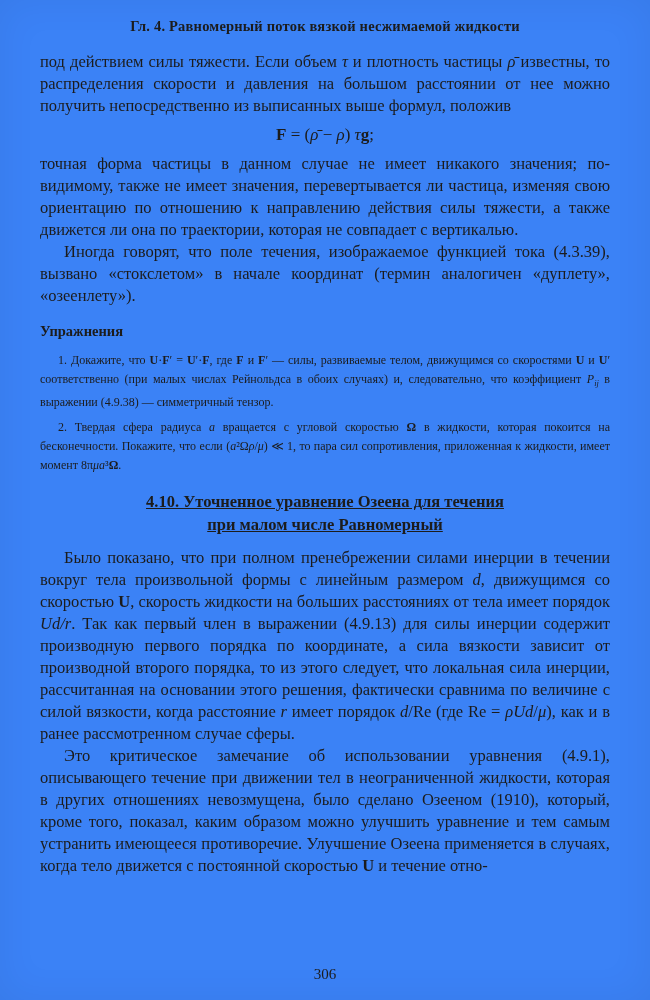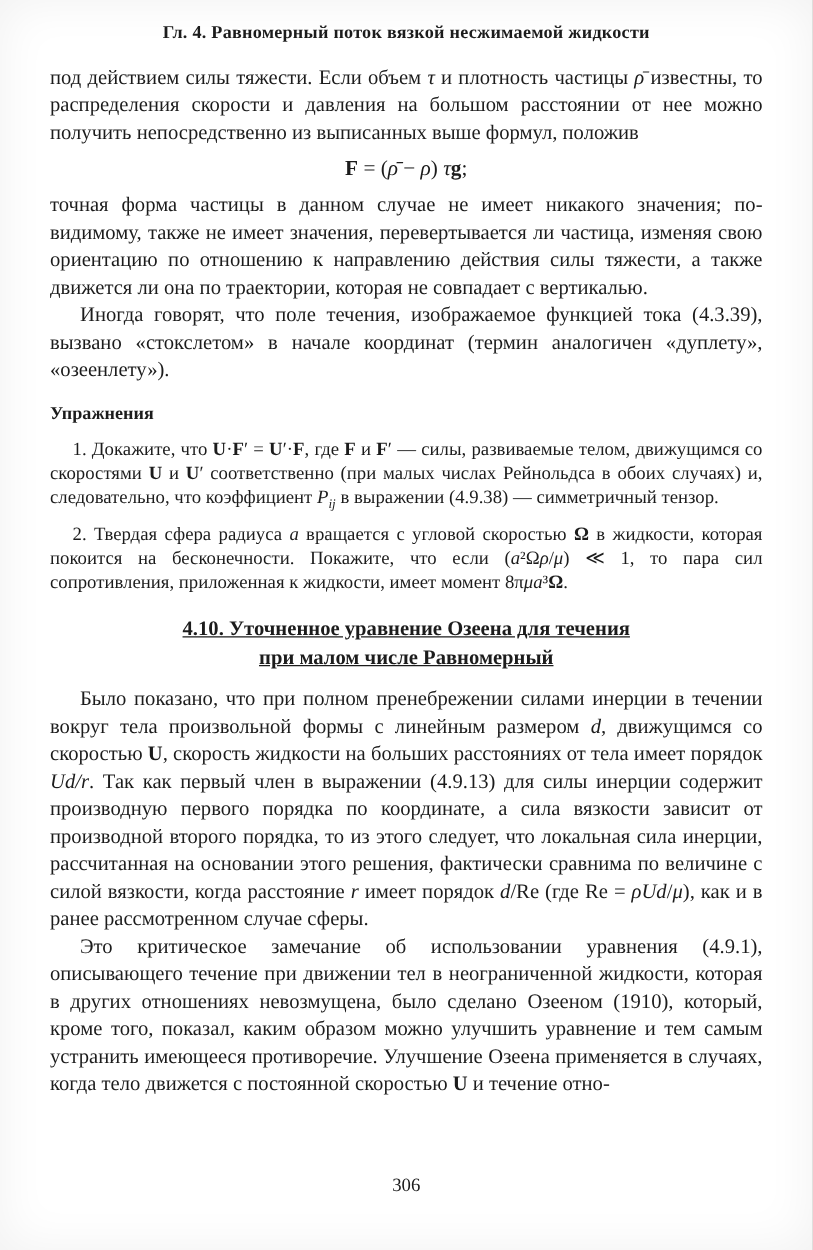--- a/index.html
+++ b/index.html
@@ -1,19 +1,19 @@
 <!DOCTYPE html>
 <html lang="ru"><head>
 <meta charset="utf-8">
 <style>
   html, body { margin: 0; padding: 0; background: #cfcdc9; }
   .page {
     width: 650px; height: 1000px;
     margin: 0 auto;
-    background: #ffffff;
+    background: #3b82f6;
     color: #1c1c1c;
     position: relative;
     box-sizing: border-box;
     padding: 18px 40px 0 40px;
     overflow: hidden;
     font-family: "Liberation Serif", "DejaVu Serif", serif;
     box-shadow: inset 0 0 40px rgba(0,0,0,0.06);
   }
   .running-head {
     text-align: center;
@@ -21,38 +21,38 @@
     font-size: 14.5px;
     letter-spacing: 0.2px;
     margin-bottom: 16px;
   }
   .bodytext { font-size: 16.5px; line-height: 22px; text-align: justify; }
   p { margin: 0; }
   .indent { text-indent: 24px; }
   .formula { text-align: center; font-size: 17px; margin: 7px 0 7px 0; }
   .ex-head { font-weight: bold; font-size: 14.5px; margin: 13px 0 9px 0; }
   .exercise {
-    font-size: 15px;
+    font-size: 12px;
     line-height: 19px;
     text-align: justify;
     text-indent: 18px;
     margin: 0 0 6px 0;
   }
   .section-head {
     text-align: center;
     font-weight: bold;
     font-size: 16.5px;
     line-height: 23px;
     margin: 15px 0 11px 0;
     text-decoration: underline;
   }
   .section-head span { display: block; }
   .page-number {
     position: absolute;
-    bottom: 42px; left: 0;
+    bottom: 17px; left: 0;
     width: 100%;
     text-align: center;
     font-size: 15px;
   }
   sub { font-size: 0.7em; }
 </style>
 </head>
 <body>
 
 <div class="page">

